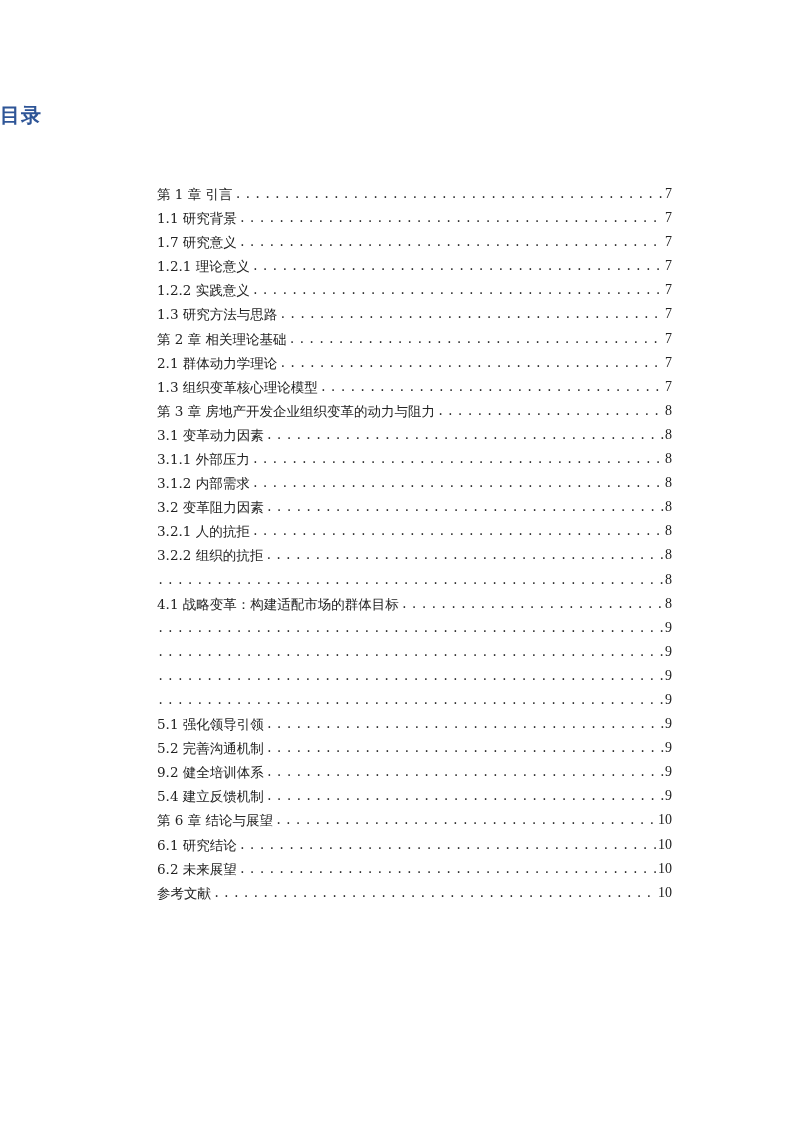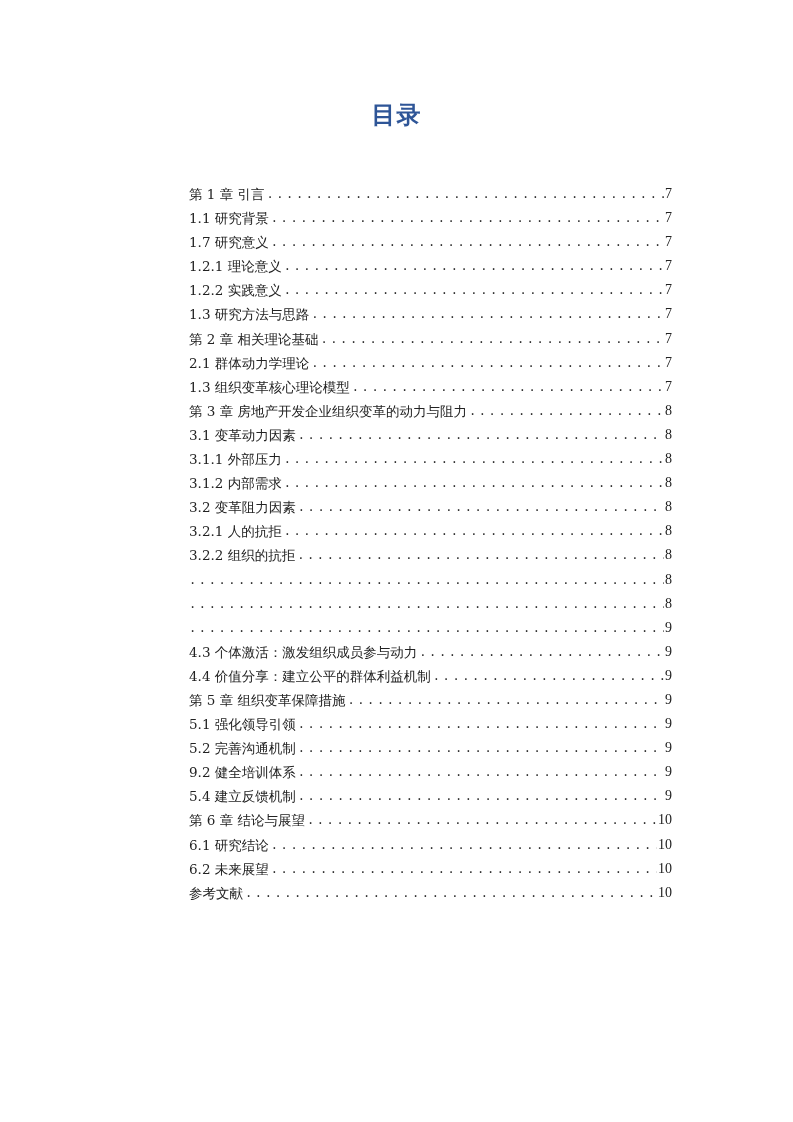--- a/index.html
+++ b/index.html
@@ -19,23 +19,23 @@
       position: absolute;
       left: 0; top: 0;
       width: 793px; height: 1122px;
       background: #ffffff;
     }
     .toc-title {
       position: absolute;
       top: 100px;
       left: 0;
       width: 793px;
-      text-align: center;
+      text-align: left;
       font-family: "DejaVu Sans", "Liberation Sans", sans-serif;
-      font-size: 24px;
+      font-size: 20px;
       font-weight: bold;
       color: #2e5597;
       letter-spacing: 1px;
       line-height: 30px;
     }
     .toc-list {
       position: absolute;
       top: 182px;
       left: 157px;
       width: 515px;
@@ -44,21 +44,20 @@
       list-style: none;
     }
     .toc-entry {
       display: flex;
       align-items: flex-end;
       height: 24.1px;
       line-height: 24.1px;
       font-size: 13.5px;
       white-space: nowrap;
       cursor: pointer;
-      margin-left: 32px;
     }
     .toc-label {
       flex: 0 0 auto;
       padding-right: 2px;
     }
     .toc-leader {
       flex: 1 1 auto;
       overflow: hidden;
       color: #333333;
       letter-spacing: 2.6px;
@@ -162,39 +161,37 @@
     <li class="toc-entry">
         <span class="toc-label">3.2.2 组织的抗拒</span>
         <span class="toc-leader"></span>
         <span class="toc-page">8</span>
       </li>
     <li class="toc-entry">
         <span class="toc-leader"></span>
         <span class="toc-page">8</span>
       </li>
     <li class="toc-entry">
-        <span class="toc-leader"></span>
-        <span class="toc-page">8</span>
-      </li>
-    <li class="toc-entry">
-        <span class="toc-leader"></span>
-        <span class="toc-page">9</span>
-      </li>
-    <li class="toc-entry">
-        <span class="toc-label">4.3 个体激活：激发组织成员参与动力</span>
-        <span class="toc-leader"></span>
-        <span class="toc-page">9</span>
-      </li>
-    <li class="toc-entry">
-        <span class="toc-label">4.4 价值分享：建立公平的群体利益机制</span>
-        <span class="toc-leader"></span>
-        <span class="toc-page">9</span>
-      </li>
-    <li class="toc-entry">
-        <span class="toc-label">第 5 章 组织变革保障措施</span>
+        <span class="toc-label">4.1 战略变革：构建适配市场的群体目标</span>
+        <span class="toc-leader"></span>
+        <span class="toc-page">8</span>
+      </li>
+    <li class="toc-entry">
+        <span class="toc-leader"></span>
+        <span class="toc-page">9</span>
+      </li>
+    <li class="toc-entry">
+        <span class="toc-leader"></span>
+        <span class="toc-page">9</span>
+      </li>
+    <li class="toc-entry">
+        <span class="toc-leader"></span>
+        <span class="toc-page">9</span>
+      </li>
+    <li class="toc-entry">
         <span class="toc-leader"></span>
         <span class="toc-page">9</span>
       </li>
     <li class="toc-entry">
         <span class="toc-label">5.1 强化领导引领</span>
         <span class="toc-leader"></span>
         <span class="toc-page">9</span>
       </li>
     <li class="toc-entry">
         <span class="toc-label">5.2 完善沟通机制</span>

